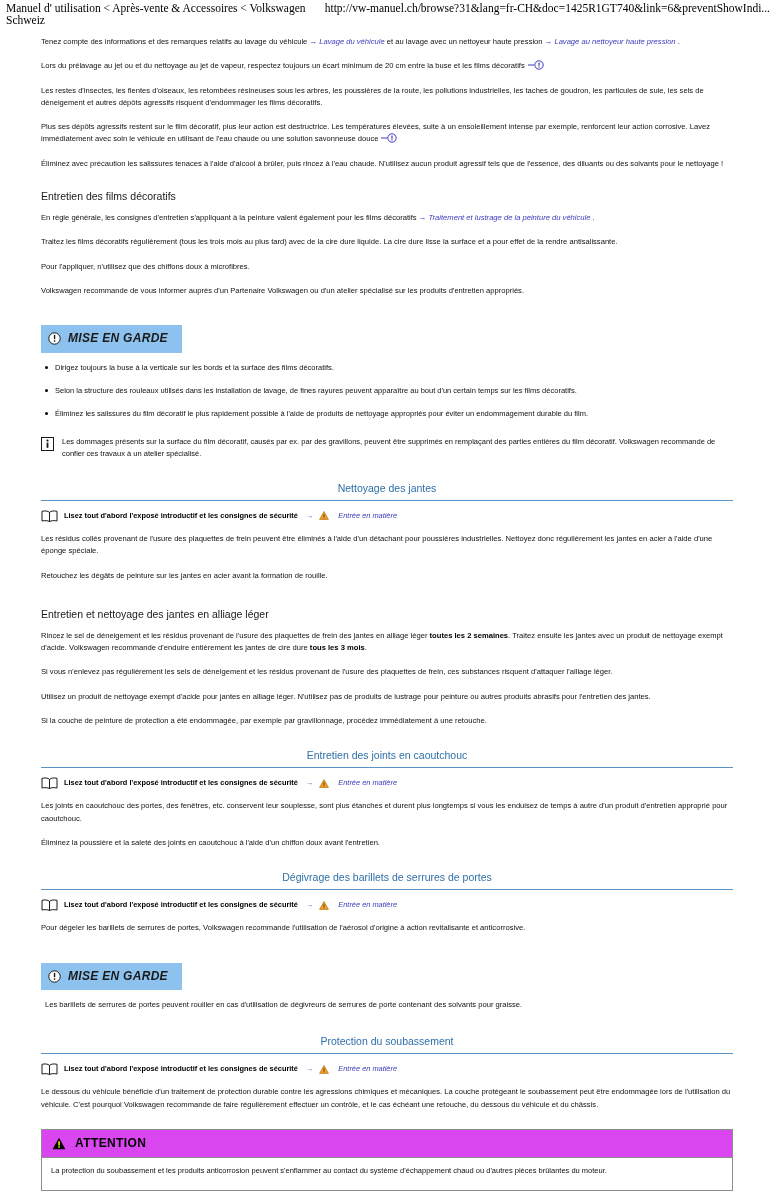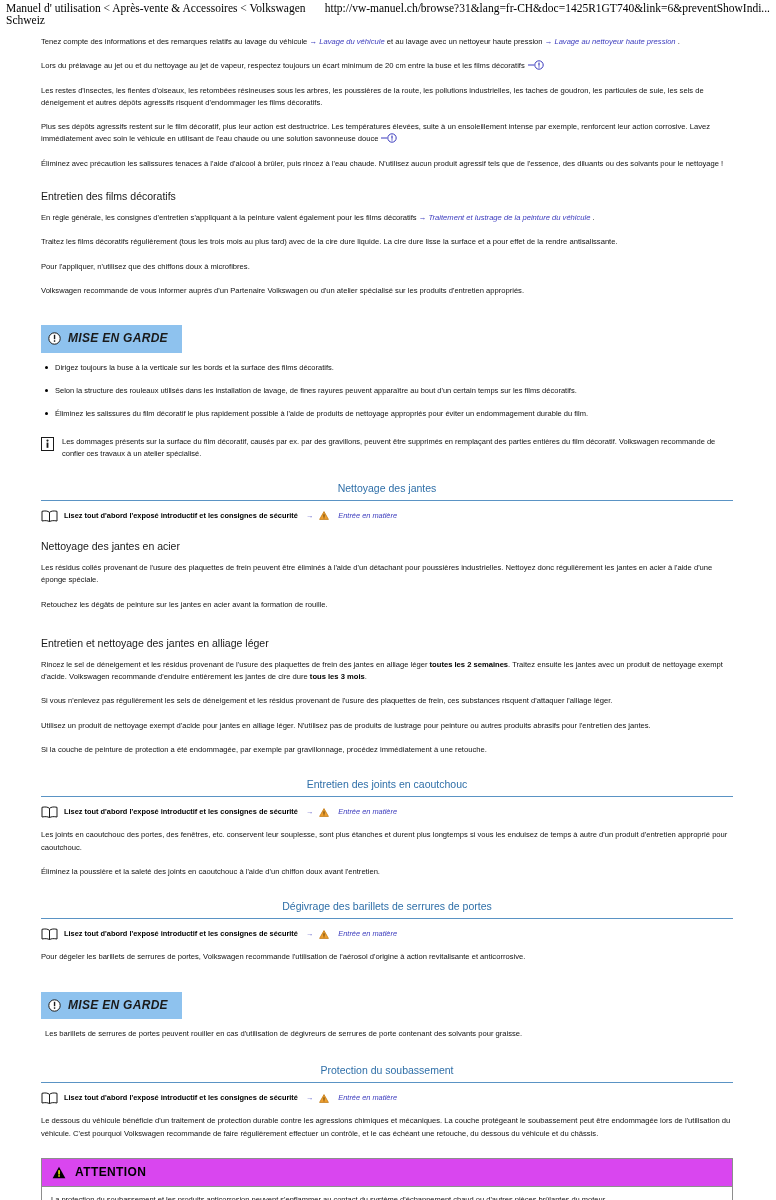--- a/index.html
+++ b/index.html
@@ -228,21 +228,20 @@
       <span class="ico-tri">
         <svg width="10" height="9" viewBox="0 0 10 9">
           <path d="M5 0.6 L9.4 8.4 L0.6 8.4 Z" fill="#f0a030" stroke="#c07a14" stroke-width="0.8" stroke-linejoin="round"></path>
           <rect x="4.5" y="3.3" width="1" height="2.6" fill="#5a3a05"></rect>
           <rect x="4.5" y="6.4" width="1" height="0.9" fill="#5a3a05"></rect>
         </svg>
       </span>
       <span class="rf-link">Entrée en matière</span>
     </div>
 
-    <h3 class="sub">Nettoyage des jantes en acier</h3>
     <p class="para">Les résidus collés provenant de l'usure des plaquettes de frein peuvent être éliminés à l'aide d'un détachant pour poussières industrielles. Nettoyez donc régulièrement les jantes en acier à l'aide d'une éponge spéciale.</p>
     <p class="para">Retouchez les dégâts de peinture sur les jantes en acier avant la formation de rouille.</p>
 
     <h3 class="sub" style="margin-top:24px">Entretien et nettoyage des jantes en alliage léger</h3>
     <p class="para">
       <span>Rincez le sel de déneigement et les résidus provenant de l'usure des plaquettes de frein des jantes en alliage léger</span>
       <b>toutes les 2 semaines</b><span>. Traitez ensuite les jantes avec un produit de nettoyage exempt d'acide. Volkswagen recommande d'enduire entièrement les jantes de cire dure</span>
       <b>tous les 3 mois</b><span>.</span>
     </p>
     <p class="para">Si vous n'enlevez pas régulièrement les sels de déneigement et les résidus provenant de l'usure des plaquettes de frein, ces substances risquent d'attaquer l'alliage léger.</p>

